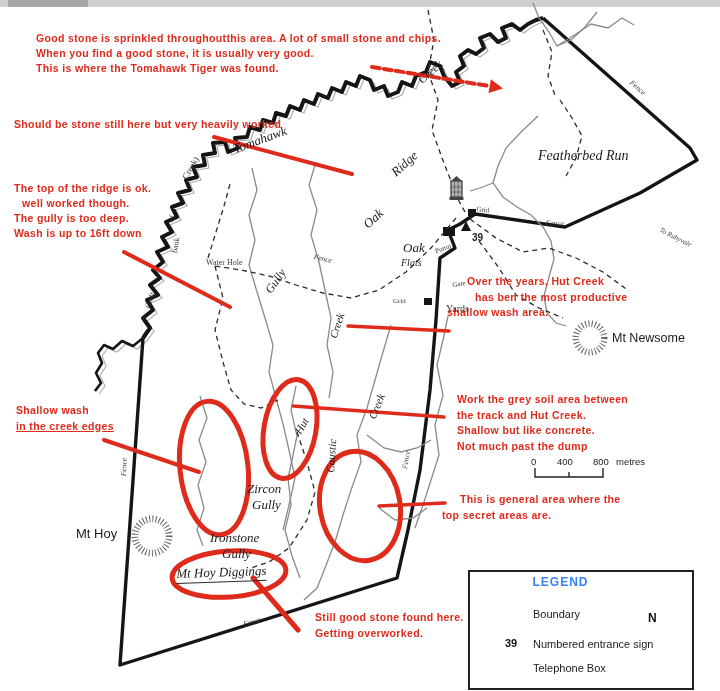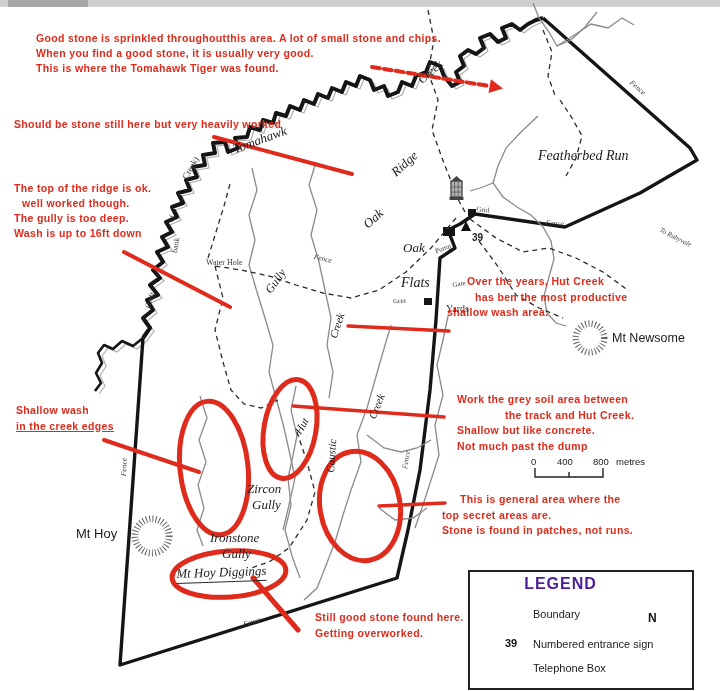--- a/index.html
+++ b/index.html
@@ -14,21 +14,21 @@
   .map-label{position:absolute;color:#1b1b1b;white-space:nowrap;transform-origin:left top;}
   .serifital{font-family:"Liberation Serif",serif;font-style:italic;}
   .sans{font-family:"Liberation Sans",sans-serif;}
   .sansbold{font-family:"Liberation Sans",sans-serif;font-weight:bold;}
   .tiny{font-family:"Liberation Serif",serif;color:#3a3a3a;}
   .tinyital{font-family:"Liberation Serif",serif;font-style:italic;color:#3a3a3a;}
   .underline{border-bottom:1.2px solid #2b2b2b;padding-bottom:1px;}
   .legend-box{position:absolute;left:468px;top:570px;width:222px;height:116px;
               border:2px solid #222;background:#fff;}
   .legend-title{position:absolute;left:468px;top:575px;width:185px;text-align:center;
-                font-weight:bold;font-size:16px;letter-spacing:1px;color:#4c1d95;}
+                font-weight:bold;font-size:12px;letter-spacing:1px;color:#3b82f6;}
   .legend-label{position:absolute;font-size:11px;color:#1b1b1b;white-space:nowrap;}
   .legend-39{position:absolute;font-size:11px;font-weight:bold;color:#111;}
   .north-n{position:absolute;font-weight:bold;font-size:12px;color:#111;}
   .scale-num{position:absolute;font-size:9.5px;color:#222;}
 </style>
 </head>
 <body>
 
 <div id="page">
   <div id="topstrip">
@@ -153,33 +153,32 @@
       <div class="red-note" style="left: 14px; top: 182px;">The top of the ridge is ok.</div>
       <div class="red-note" style="left: 14px; top: 197px; margin-left: 8px;">well worked though.</div>
       <div class="red-note" style="left: 14px; top: 212px;">The gully is too deep.</div>
       <div class="red-note" style="left: 14px; top: 227px;">Wash is up to 16ft down</div>
       <div class="red-note" style="left: 467px; top: 275px;">Over the years, Hut Creek</div>
       <div class="red-note" style="left: 475px; top: 290.5px;">has ben the most productive</div>
       <div class="red-note" style="left: 447px; top: 306px;">shallow wash area.</div>
       <div class="red-note" style="left: 16px; top: 404px;">Shallow wash</div>
       <div class="red-note" style="left: 16px; top: 419.5px; text-decoration: underline;">in the creek edges</div>
       <div class="red-note" style="left: 457px; top: 393px;">Work the grey soil area between</div>
-      <div class="red-note" style="left: 457px; top: 408.7px; margin-left: 48px;">the track and Hut Creek.</div>
+      <div class="red-note" style="left: 457px; top: 408.7px;">the track and Hut Creek.</div>
       <div class="red-note" style="left: 457px; top: 424.4px;">Shallow but like concrete.</div>
       <div class="red-note" style="left: 457px; top: 440.1px;">Not much past the dump</div>
       <div class="red-note" style="left: 460px; top: 493px;">This is general area where the</div>
       <div class="red-note" style="left: 442px; top: 508.5px;">top secret areas are.</div>
-      <div class="red-note" style="left: 442px; top: 524px;">Stone is found in patches, not runs.</div>
       <div class="red-note" style="left: 315px; top: 611px;">Still good stone found here.</div>
       <div class="red-note" style="left: 315px; top: 626.5px;">Getting overworked.</div>
       <div class="map-label serifital" style="left: 538px; top: 148px; font-size: 14px;">Featherbed Run</div>
       <div class="map-label serifital" style="left: 360px; top: 220px; font-size: 13px; transform: rotate(-42deg);">Oak</div>
       <div class="map-label serifital" style="left: 388px; top: 168px; font-size: 13px; transform: rotate(-42deg);">Ridge</div>
       <div class="map-label serifital" style="left: 403px; top: 240px; font-size: 13px;">Oak</div>
-      <div class="map-label serifital" style="left: 401px; top: 275px; font-size: 14px;">Flats</div>
+      <div class="map-label serifital" style="left: 401px; top: 257px; font-size: 10px;">Flats</div>
       <div class="map-label sans" style="left: 612px; top: 331px; font-size: 12.5px;">Mt Newsome</div>
       <div class="map-label sans" style="left: 76px; top: 526px; font-size: 13px;">Mt Hoy</div>
       <div class="map-label serifital" style="left: 247px; top: 481px; font-size: 13px;">Zircon</div>
       <div class="map-label serifital" style="left: 252px; top: 497px; font-size: 13px;">Gully</div>
       <div class="map-label serifital" style="left: 210px; top: 530px; font-size: 13px;">Ironstone</div>
       <div class="map-label serifital" style="left: 222px; top: 546px; font-size: 13px;">Gully</div>
       <div class="map-label serifital underline" style="left: 176px; top: 566px; font-size: 13px; transform: rotate(-2deg);">Mt Hoy Diggings</div>
       <div class="map-label serifital" style="left: 231px; top: 142px; font-size: 13px; transform: rotate(-20deg);">Tomahawk</div>
       <div class="map-label serifital" style="left: 415px; top: 76px; font-size: 12px; transform: rotate(-42deg);">Creek</div>
       <div class="map-label tiny" style="left: 143px; top: 306px; font-size: 8px; transform: rotate(-70deg);">(Left</div>

